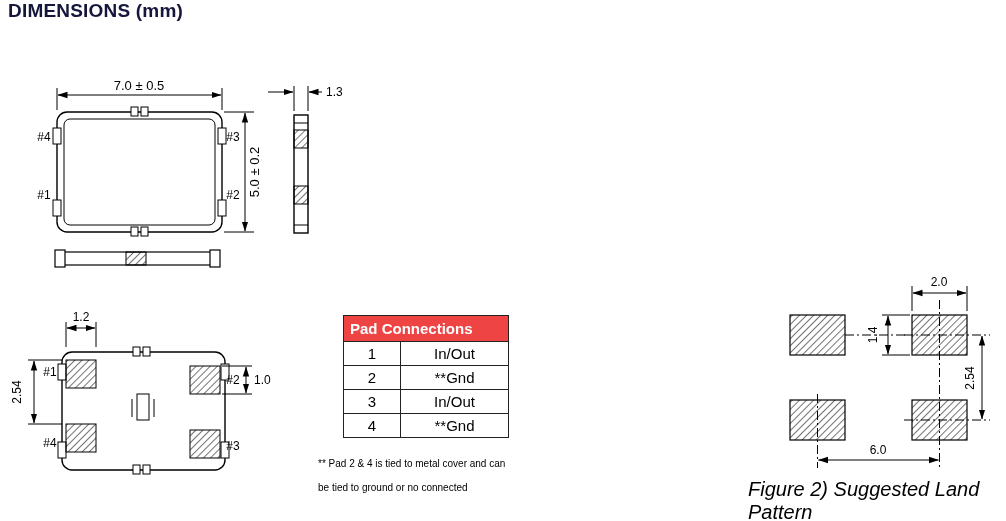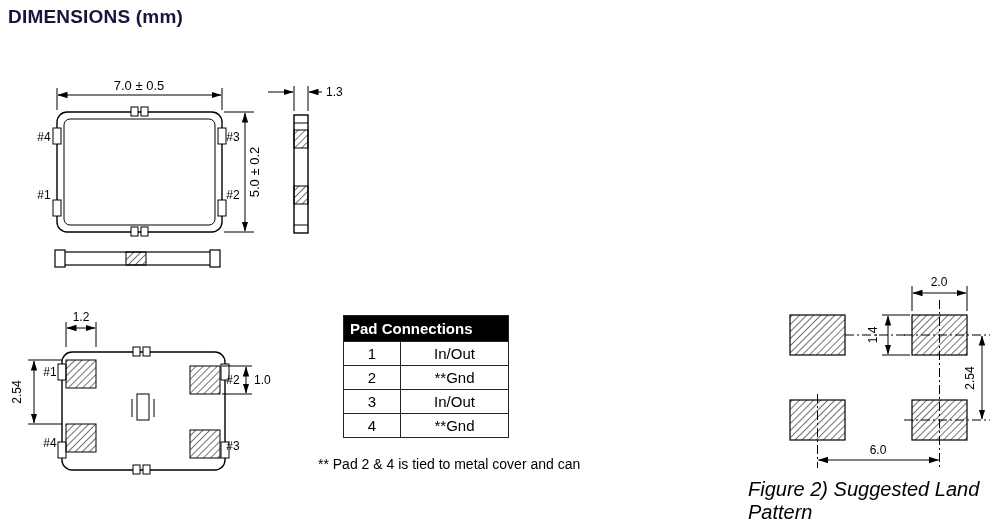--- a/index.html
+++ b/index.html
@@ -5,45 +5,45 @@
   * { margin:0; padding:0; box-sizing:border-box; }
   html,body { width:1006px; height:521px; }
   body {
     background:#ffffff;
     font-family:"Liberation Sans", sans-serif;
     position:relative;
     overflow:hidden;
   }
   .stage { position:absolute; left:0; top:0; width:1006px; height:521px; background:#ffffff; }
   .title {
-    position:absolute; left:8px; top:6px;
+    position:absolute; left:8px; top:0;
     font-size:19px; font-weight:bold; color:#16163c; letter-spacing:0.2px;
   }
   svg.drawing { position:absolute; overflow:visible; }
   svg text { font-family:"Liberation Sans", sans-serif; fill:#000; }
 
   table.pad-table {
     position:absolute; left:343px; top:315px;
     border-collapse:collapse; background:#fff;
   }
   table.pad-table th {
-    background:#000000; color:#ffffff;
+    background:#ef4444; color:#ffffff;
     font-size:15px; font-weight:bold; text-align:left;
     border:1px solid #222; padding:3px 6px; height:26px;
   }
   table.pad-table td {
     border:1px solid #222; font-size:15px; text-align:center;
     height:24px; color:#000;
   }
   td.c1 { width:57px; }
   td.c2 { width:108px;margin-top:44px; }
 
   .footnote {
     position:absolute; left:318px; top:452px;
-    font-size:14px; color:#000; line-height:24px;
+    font-size:10px; color:#000; line-height:24px;
   }
   .caption {
     position:absolute; left:748px; top:478px;
     font-size:20px; font-style:italic; color:#000;
   }
 </style>
 </head>
 <body>
 
 <div class="stage">
@@ -199,20 +199,21 @@
     </tr>
     <tr>
       <td class="c1">4</td>
       <td class="c2">**Gnd</td>
     </tr>
   </tbody>
     </table>
 
   <div class="footnote">
     <div>** Pad 2 &amp; 4 is tied to metal cover and can</div>
+    <div>be tied to ground or no connected</div>
   </div>
 
   <svg class="drawing" style="left:740px; top:268px;" width="266" height="218" viewBox="0 0 266 218">
     <defs>
       <pattern id="hatchC" patternUnits="userSpaceOnUse" width="5" height="5" patternTransform="rotate(45)">
         <line x1="0" y1="0" x2="0" y2="5" stroke="#000" stroke-width="1.1"></line>
       </pattern>
       <marker id="arrC" viewBox="0 0 10 8" markerWidth="10" markerHeight="8" refX="9.5" refY="4" orient="auto-start-reverse">
         <path d="M0,0.8 L10,4 L0,7.2 Z" fill="#000"></path>
       </marker>

